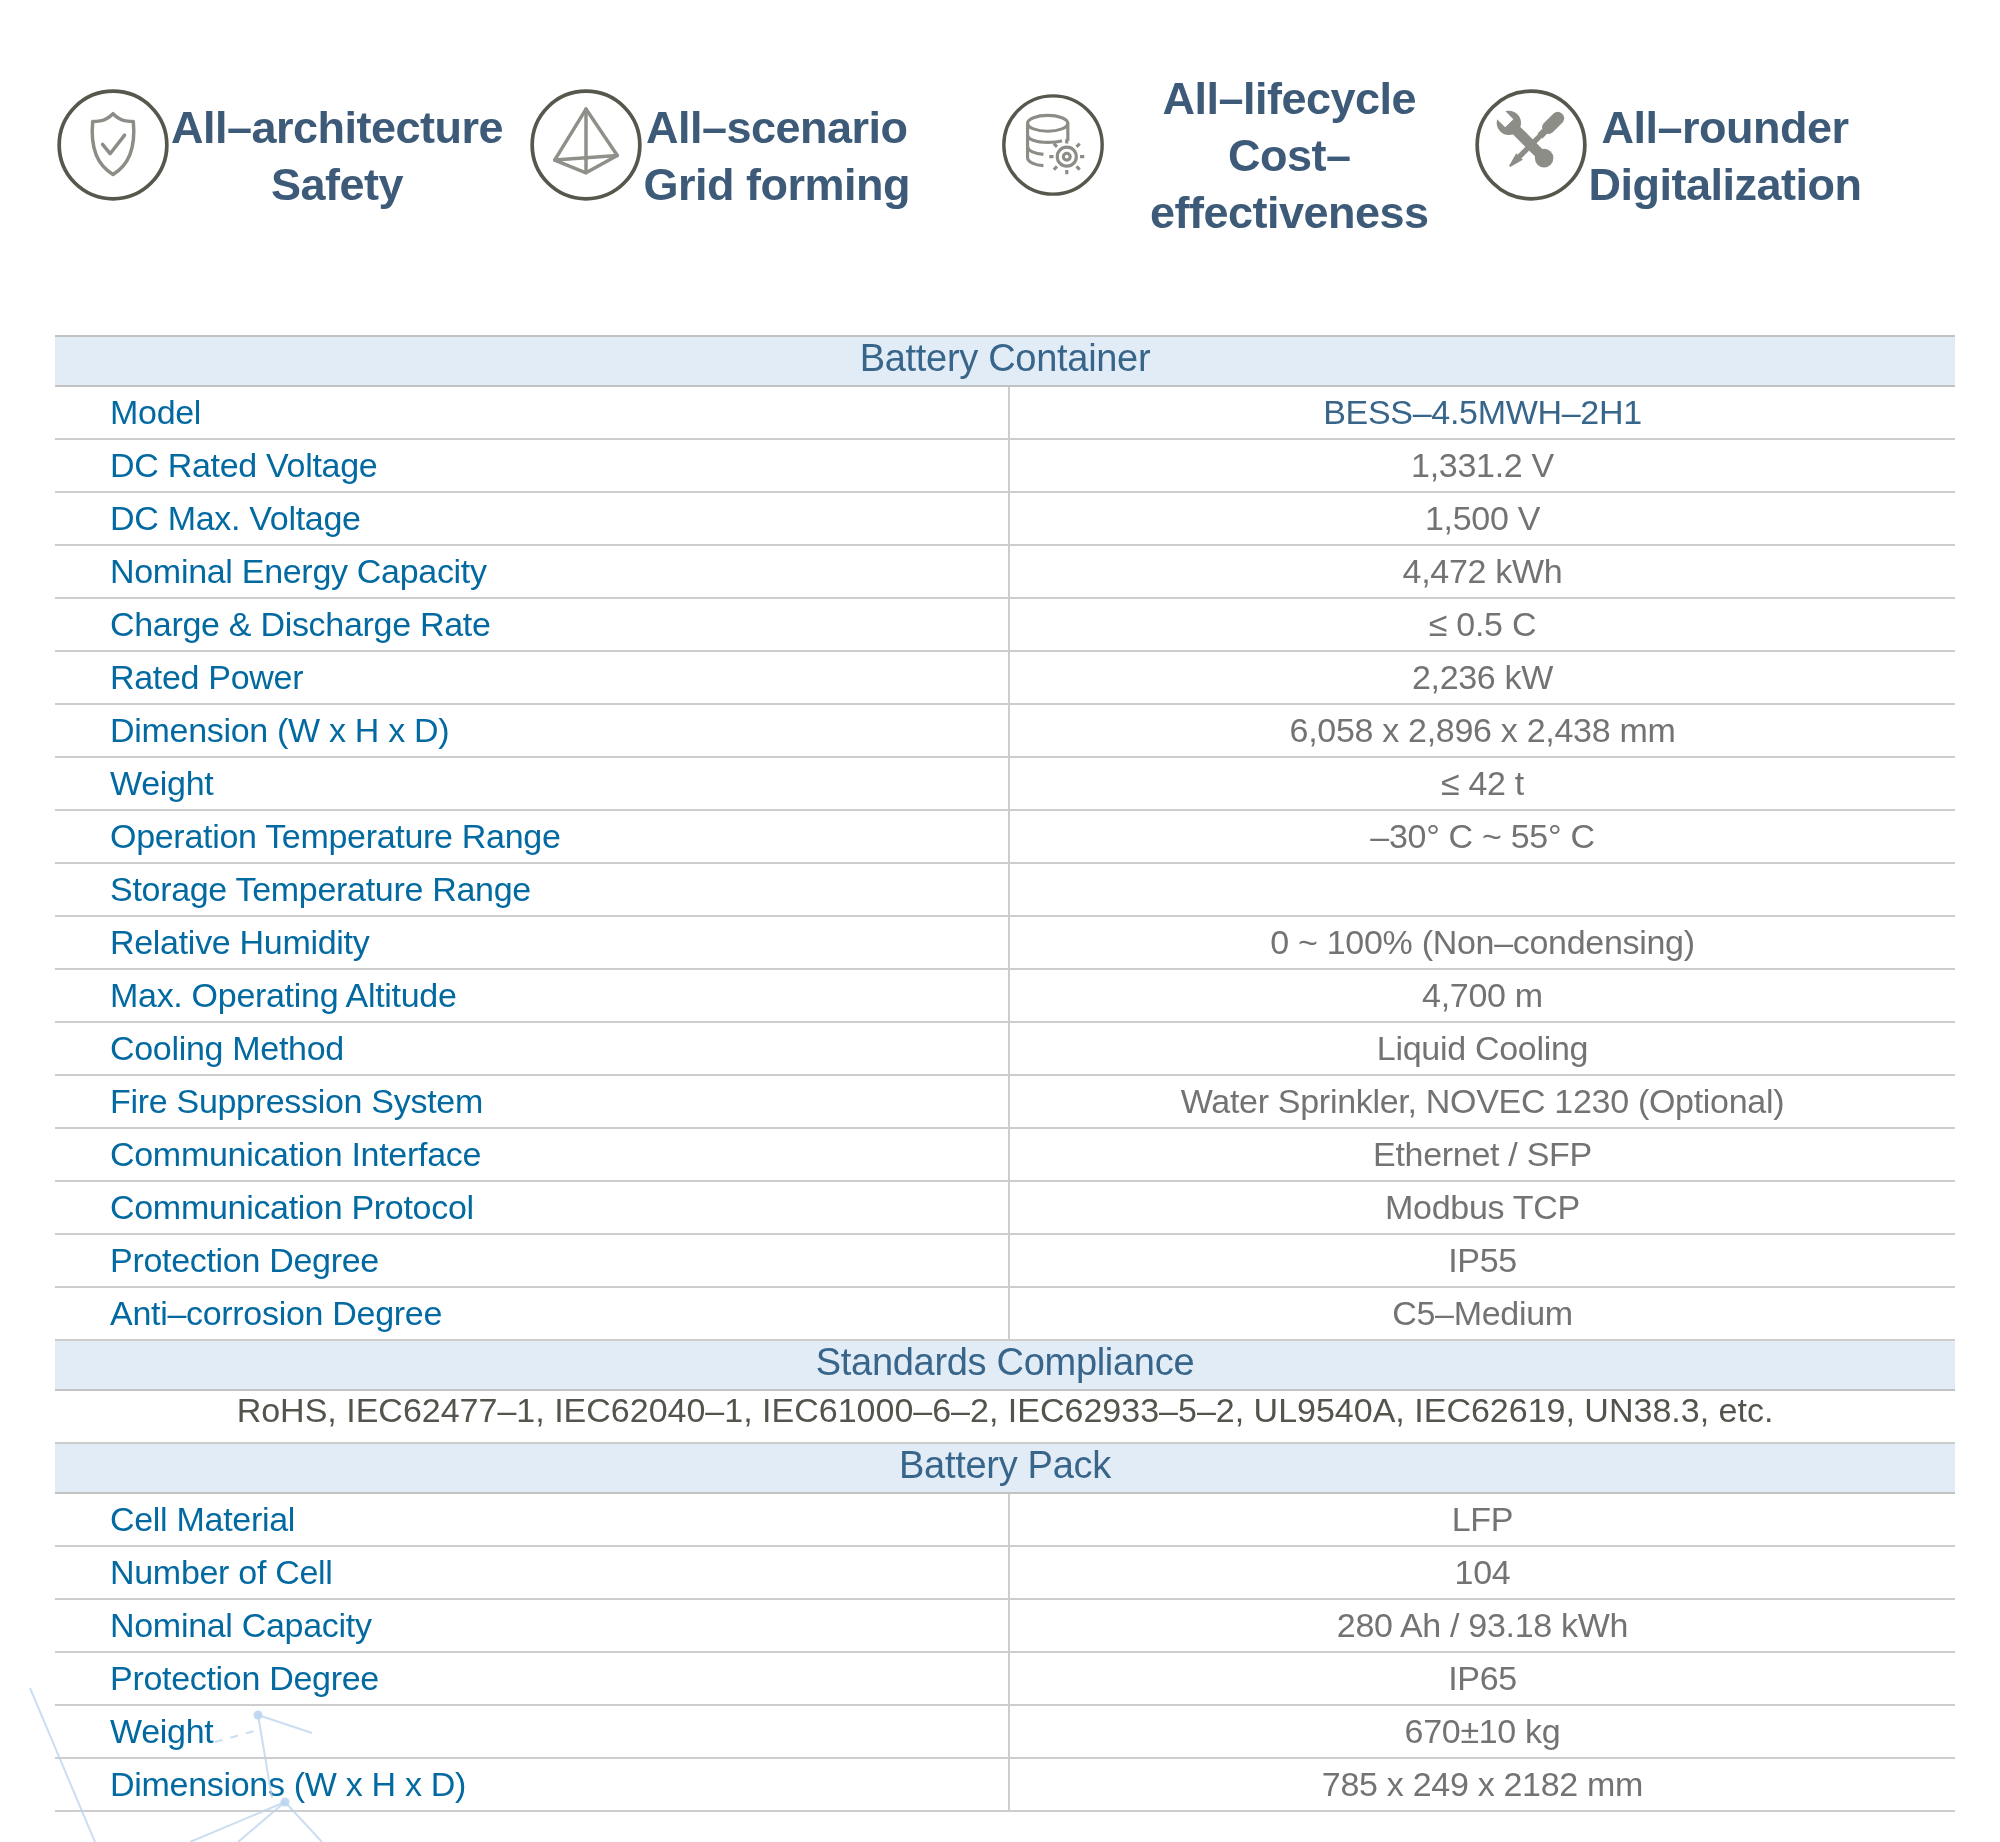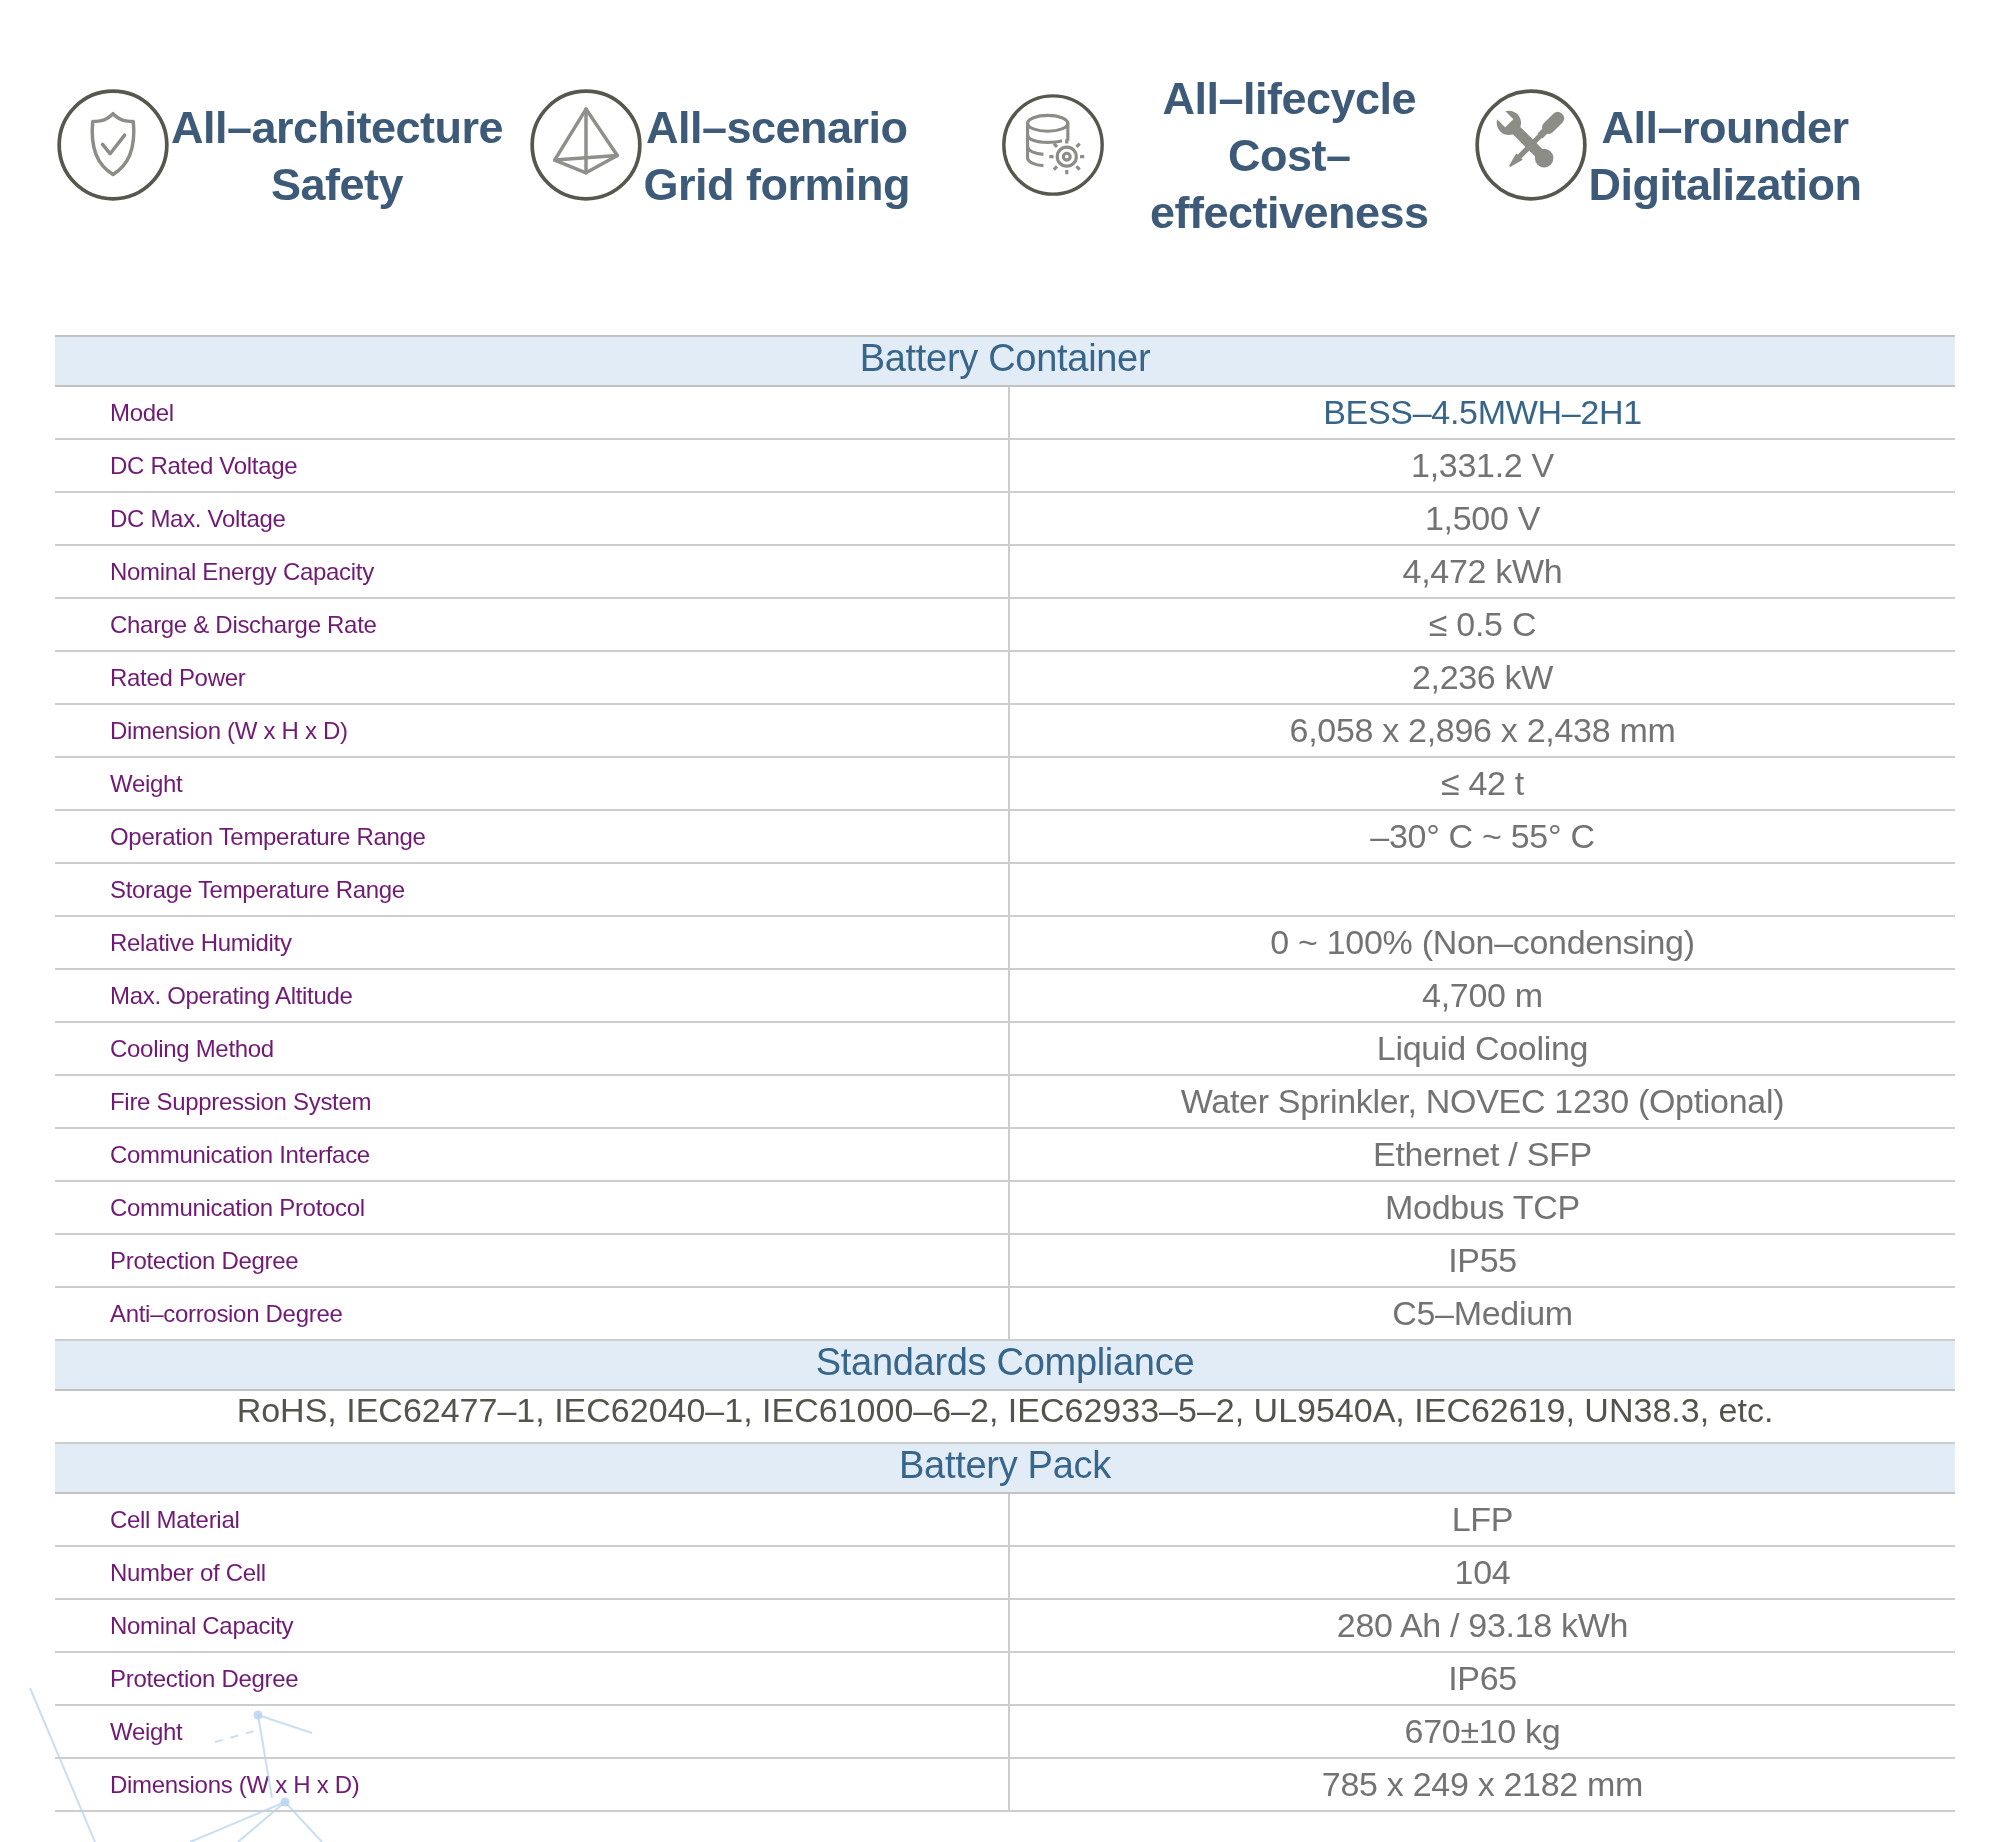--- a/index.html
+++ b/index.html
@@ -15,21 +15,21 @@
 
   
   .spec-table{position:absolute;top:335px;left:55px;width:1900px;
               border-top:2px solid #c2c2c2;}
   .band{height:48px;background:#e2ecf6;border-bottom:2px solid #c2c2c2;
         display:flex;align-items:flex-start;justify-content:center;
         font-size:38px;color:#38658a;letter-spacing:-0.3px;}
   .row{display:flex;height:51px;border-bottom:2px solid #cdcdcd;}
   .cell-label{box-sizing:border-box;width:955px;padding-left:55px;
               border-right:2px solid #cdcdcd;display:flex;align-items:center;
-              font-size:24px;color:#701a75;letter-spacing:-0.3px;}
+              font-size:34px;color:#0369a1;letter-spacing:-0.3px;}
   .cell-value{flex:1;display:flex;align-items:center;justify-content:center;
               font-size:34px;color:#737373;letter-spacing:-0.3px;}
   .cell-value.accent{color:#38658a;text-align:center;}
   .row.compliance{align-items:flex-start;justify-content:center;height:51px;
                   font-size:34px;color:#54544c;}
 
   
   .watermark{position:absolute;left:0;top:1630px;pointer-events:none;}
 </style>
 </head>

